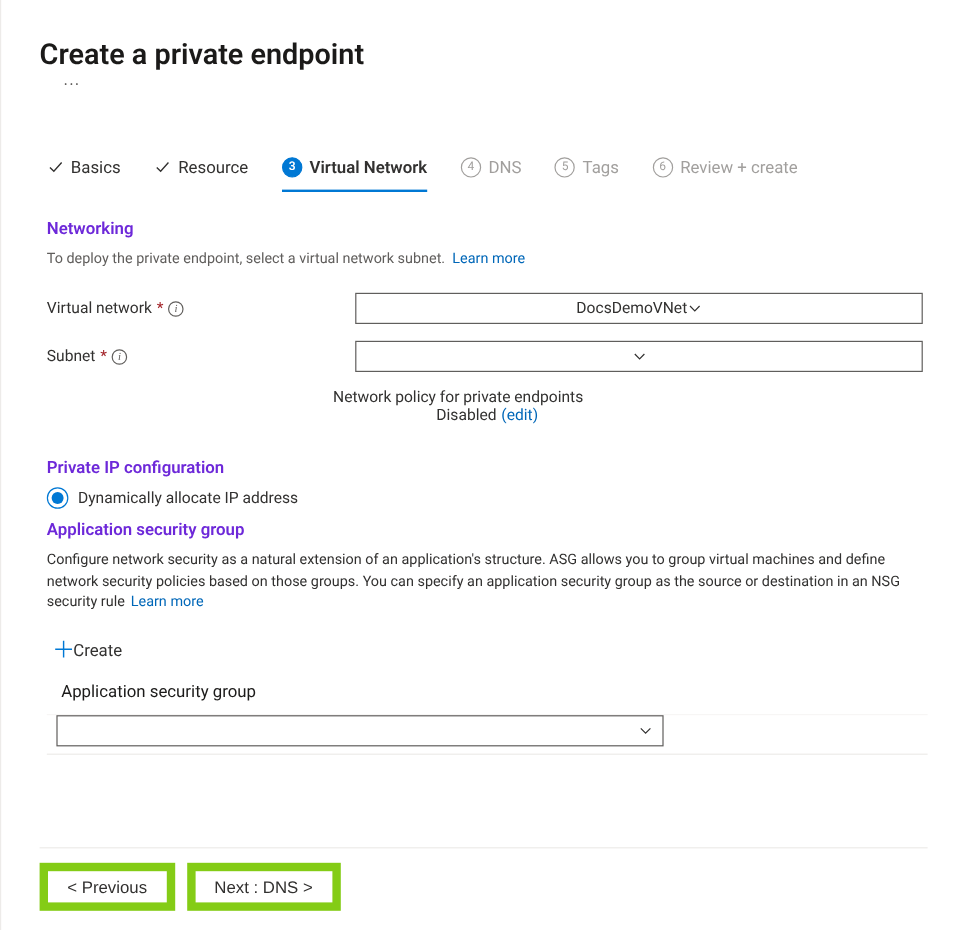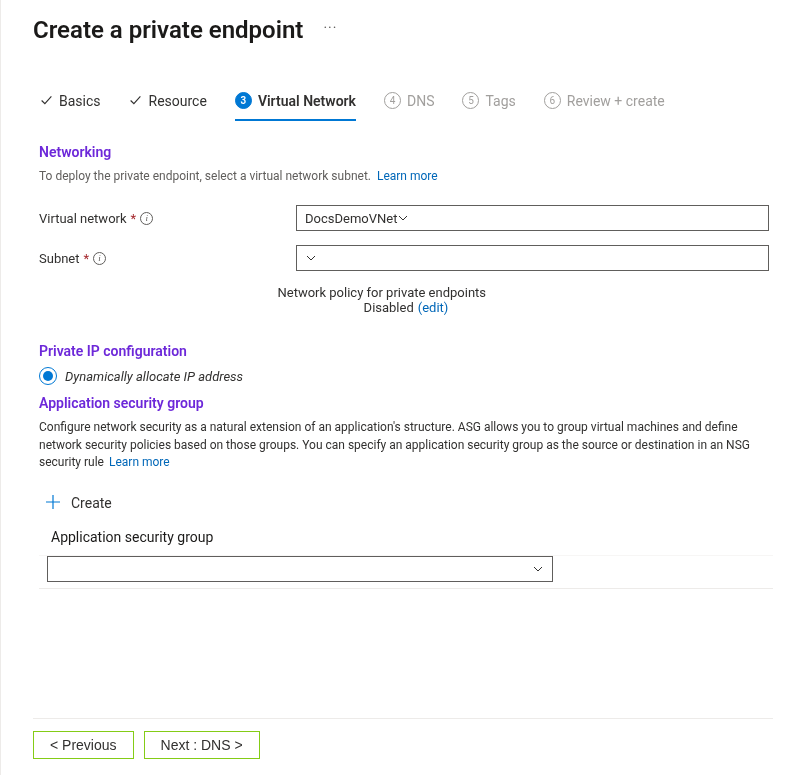--- a/index.html
+++ b/index.html
@@ -11,21 +11,22 @@
     background: #fff;
     width: 811px;
     height: 775px;
     position: relative;
     border-left: 1px solid #edebe9;
     overflow: hidden;
   }
   .header {
     display: flex;
     align-items: flex-start;
-    padding: 16px 0 12px 32px;
+    padding: 31px 0 12px 32px;
+    flex-direction: column;
   }
   .header h1 {
     font-size: 24px;
     font-weight: 600;
     margin: 0;
     color: #1b1a19;
   }
   .ellipsis {
     margin-left: 14px;
     color: #605e5c;
@@ -137,37 +138,36 @@
     flex: 1;
     max-width: 473px;
   }
   .select {
     width: 100%;
     border: 1px solid #605e5c;
     height: 26px;
     display: flex;
     align-items: center;
     padding: 0 8px;
-    justify-content: flex-start;
+    justify-content: center;
     font-size: 13px;
     background: #fff;
     cursor: pointer;
   }
   .chev {
     width: 12px; height: 12px;
   }
   .chev svg { width: 12px; height: 12px; }
   .static-val { font-size: 13px; color:#323130; display:flex; gap:4px; }
 
   .radio-row {
     display: flex;
     align-items: center;
     gap: 8px;
     margin-bottom: 10px;
-    font-style: italic;
   }
   .radio {
     width: 18px; height: 18px;
     border: 1px solid #323130;
     border-radius: 50%;
     display: inline-flex;
     align-items: center;
     justify-content: center;
     cursor: pointer;
   }
@@ -176,21 +176,21 @@
     content: "";
     width: 10px; height: 10px;
     background: #0078d4;
     border-radius: 50%;
   }
   .radio-label { font-size:13px; cursor:pointer; }
 
   .create-row {
     display: flex;
     align-items: center;
-    gap: 10px;
+    gap: 0;
     padding: 6px 0 16px 6px;
     margin-top: 2px;
     cursor: pointer;
   }
   .create-row .plus svg { width:16px; height:16px; }
   .create-row span { font-size: 14px; color:#323130; }
   .asg-label {
     font-size: 14px;
     font-weight: 400;
     color: #1b1a19;
@@ -216,21 +216,21 @@
     position: absolute;
     bottom: 16px;
     left: 32px;
     display: flex;
     gap: 10px;
     padding-top: 12px;
     width: 740px;
     border-top: 1px solid #edebe9;
   }
   .btn {
-    border: 1px solid #84cc16;
+    border: 7px solid #84cc16;
     background: #fff;
     font-size: 14px;
     padding: 5px 16px;
     cursor: pointer;
     color: #323130;
   }
   .asg-link { color:#0067b8; cursor:pointer; margin-left:2px;}
 </style>
 </head>
 <body>

